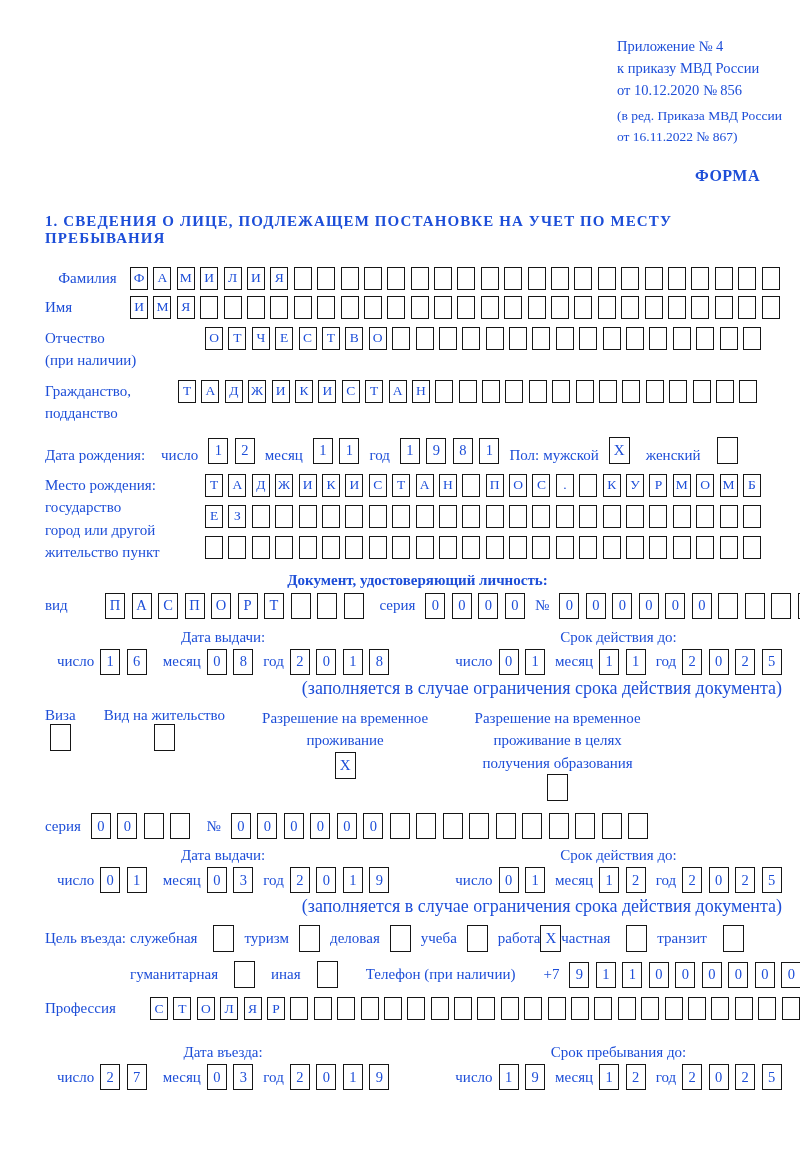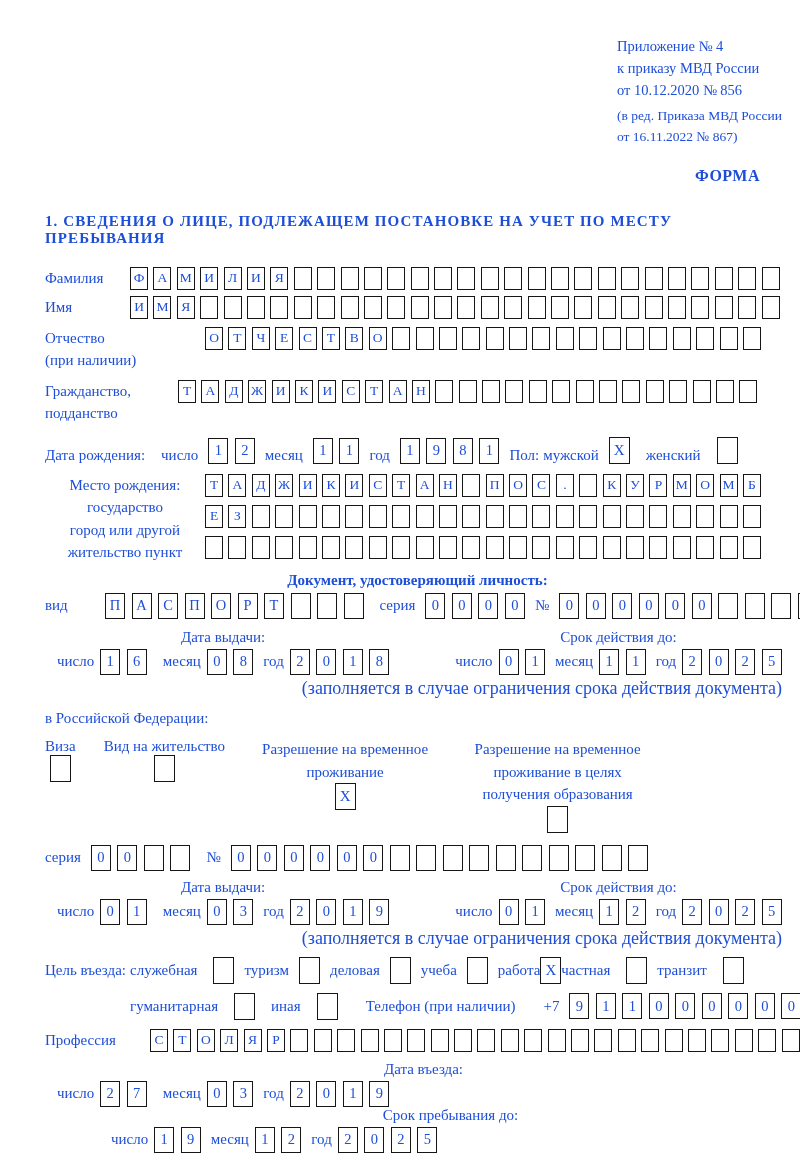--- a/index.html
+++ b/index.html
@@ -52,21 +52,21 @@
   <div class="edition">
     <div>(в ред. Приказа МВД России</div>
     <div>от 16.11.2022 № 867)</div>
   </div>
 
   <div class="form-label">ФОРМА</div>
 
 
   <div class="sect">1. СВЕДЕНИЯ О ЛИЦЕ, ПОДЛЕЖАЩЕМ ПОСТАНОВКЕ НА УЧЕТ ПО МЕСТУ ПРЕБЫВАНИЯ</div>
 
-  <div class="frow" style="margin-top:20px;">
+  <div class="frow" style="margin-top:20px;text-align:center;">
     <span class="lbl" style="width:85px;">Фамилия</span>
     <div class="cells">
         <div class="cell">Ф</div>
         <div class="cell">А</div>
         <div class="cell">М</div>
         <div class="cell">И</div>
         <div class="cell">Л</div>
         <div class="cell">И</div>
         <div class="cell">Я</div>
         <div class="cell"></div>
@@ -218,21 +218,21 @@
     <span class="lbl">мужской</span><span class="gap10"></span>
     <div class="cells cb">
         <div class="cell">X</div>
       </div><span class="gap16"></span>
     <span class="lbl">женский</span><span class="gap16"></span>
     <div class="cells cb">
         <div class="cell"></div>
       </div>
   </div>
 
-  <div class="frow top" style="margin-top:10px;text-align:center;">
+  <div class="frow top" style="margin-top:10px;">
     <div class="lbl2" style="width:160px;">
       <div>Место рождения:</div>
       <div>государство</div>
       <div>город или другой</div>
       <div>жительство пункт</div>
     </div>
     <div>
       <div class="cells" style="margin-bottom:8px;">
           <div class="cell">Т</div>
           <div class="cell">А</div>
@@ -402,21 +402,20 @@
             <div class="cell">0</div>
             <div class="cell">2</div>
             <div class="cell">5</div>
           </div>
       </div>
     </div>
   </div>
   <div class="note">(заполняется в случае ограничения срока действия документа)</div>
 
   <div class="plain">
-    <div>в Российской Федерации:</div>
   </div>
 
   <div class="frow top" style="margin-top:8px;">
     <div class="cbitem">
       <span class="cblabel">Виза</span>
         <span class="gap10"></span>
       <div class="cells cb">
           <div class="cell"></div>
         </div>
     </div>
@@ -620,21 +619,21 @@
         <div class="cell"></div>
         <div class="cell"></div>
         <div class="cell"></div>
         <div class="cell"></div>
         <div class="cell"></div>
         <div class="cell"></div>
         <div class="cell"></div>
       </div>
   </div>
 
-  <div class="datecols" style="margin-top:9px;flex-direction:column;">
+  <div class="datecols" style="margin-top:24px;">
     <div style="margin-left:12px;">
       <div class="datehead">Дата въезда:</div>
       <div class="dateline">
         <span class="lbl">число</span>
         <div class="cells big">
             <div class="cell">2</div>
             <div class="cell">7</div>
           </div>
           <span class="gap16"></span>
         <span class="lbl">месяц</span>

